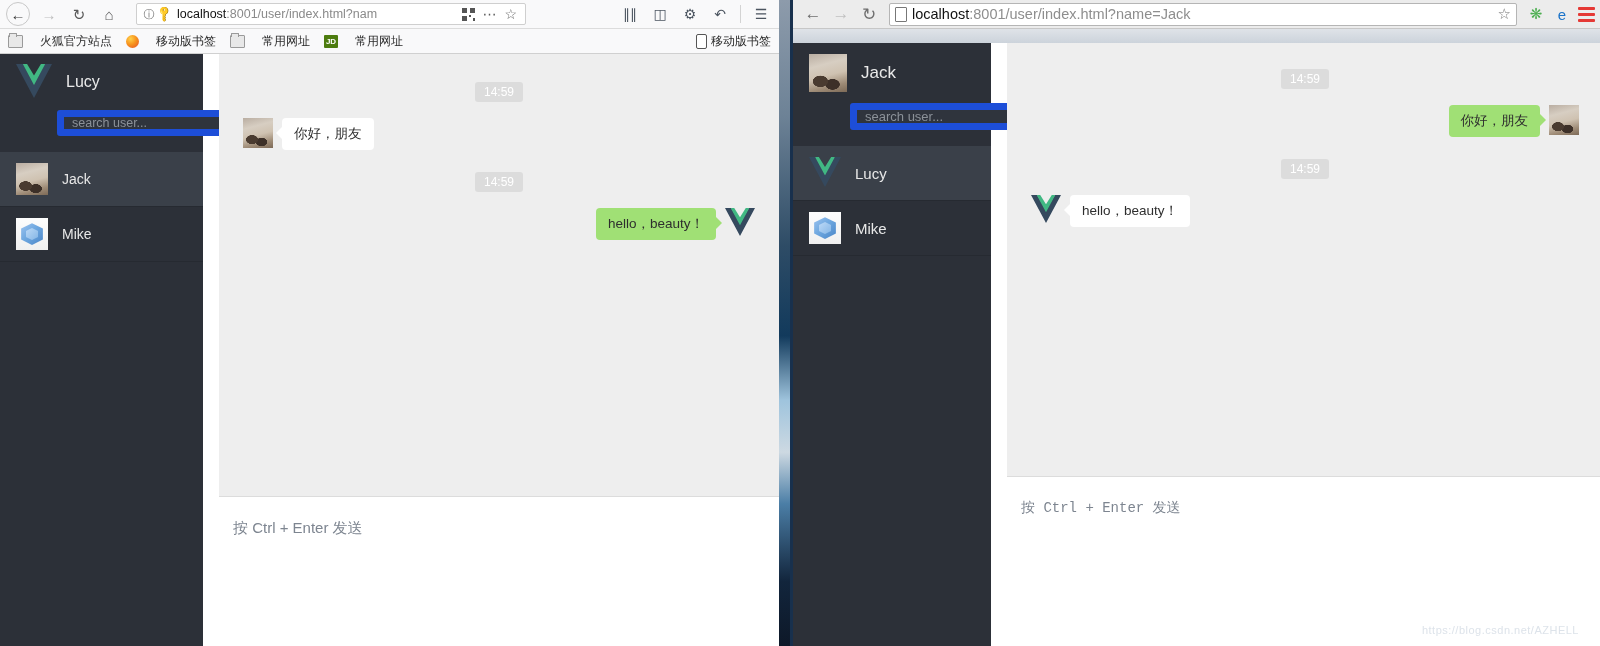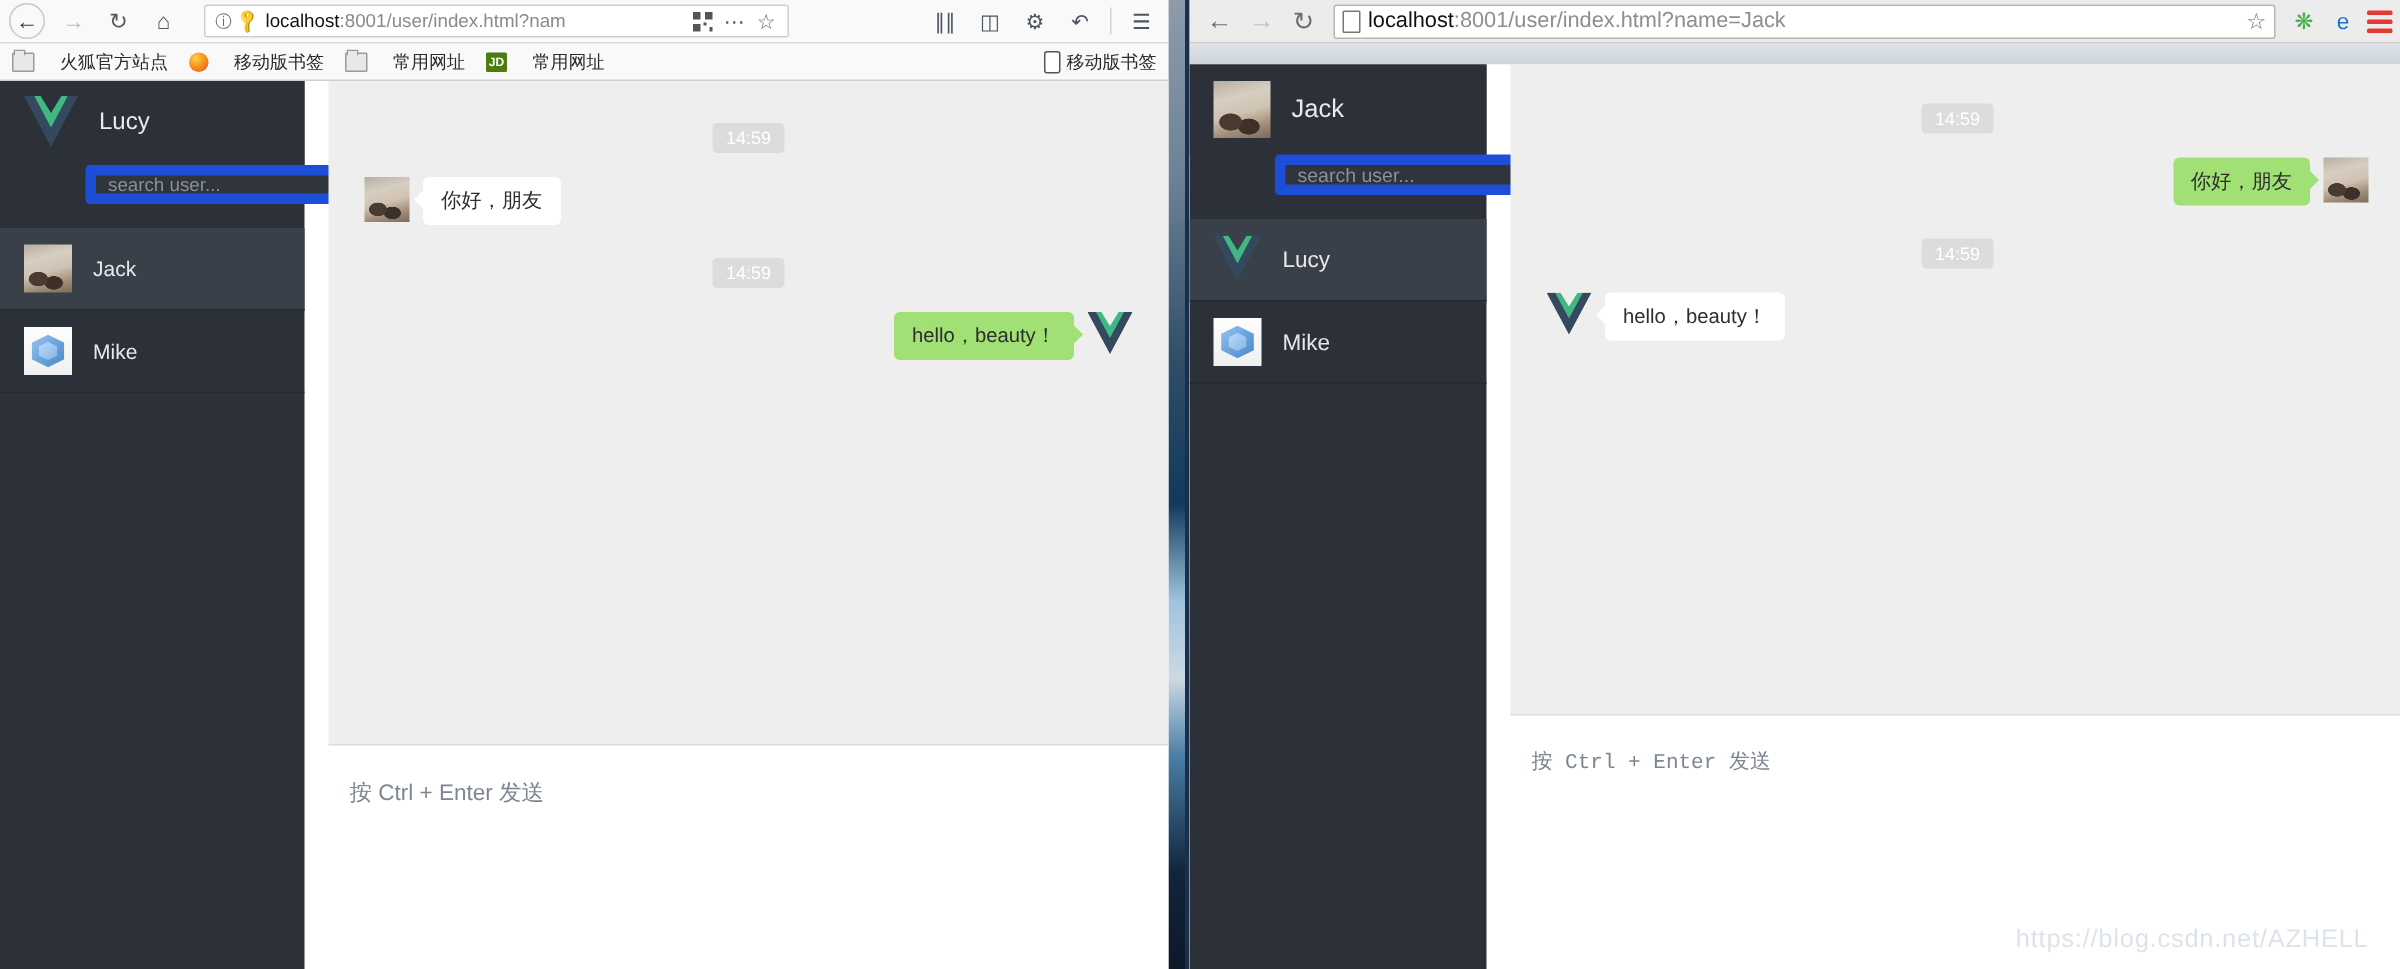--- a/index.html
+++ b/index.html
@@ -186,21 +186,21 @@
     background: linear-gradient(135deg,#bcd9f7,#85b6e6);
     clip-path: polygon(50% 0%, 100% 25%, 100% 75%, 50% 100%, 0% 75%, 0% 25%);
   }
   .vue-logo { position: relative; }
   .vue-logo .outer, .vue-logo .inner { position: absolute; left: 0; top: 0; width: 100%; height: 100%; }
   .vue-logo .outer { background: #35495e; clip-path: polygon(0% 0%, 20% 0%, 50% 52%, 80% 0%, 100% 0%, 50% 100%); }
   .vue-logo .inner { background: #41b883; clip-path: polygon(0% 0%, 19% 0%, 50% 54%, 81% 0%, 100% 0%, 50% 100%); transform: scale(0.62); transform-origin: 50% 0%; }
 
   .watermark {
     position: absolute; right: 24px; bottom: 10px;
-    color: #dde3ea; font-size: 17px; letter-spacing: 0.5px; pointer-events: none;
+    color: #dde3ea; font-size: 11px; letter-spacing: 0.5px; pointer-events: none;
   }
 </style>
 </head>
 <body>
 
 <div class="screen">
   <div class="wallpaper"></div>
 
   <div class="win-left">
 

